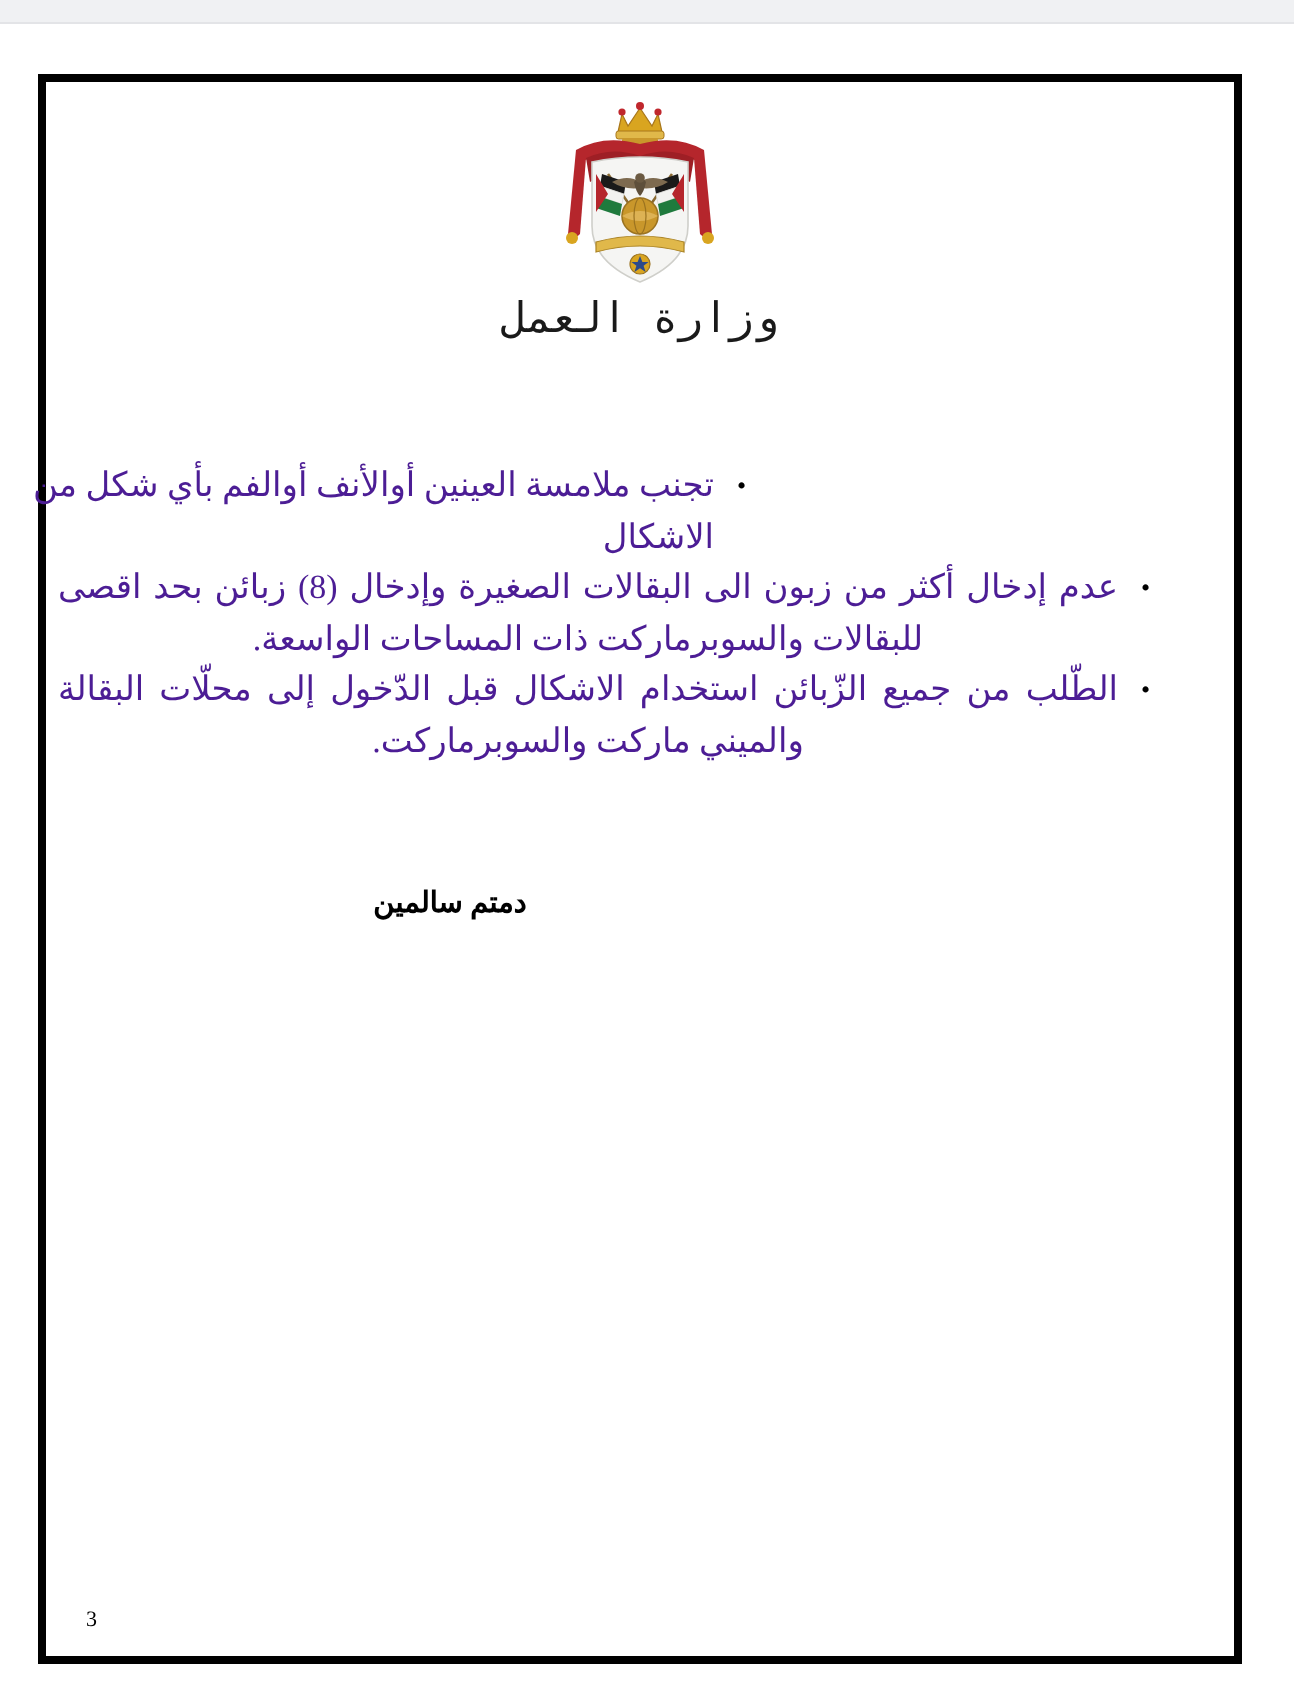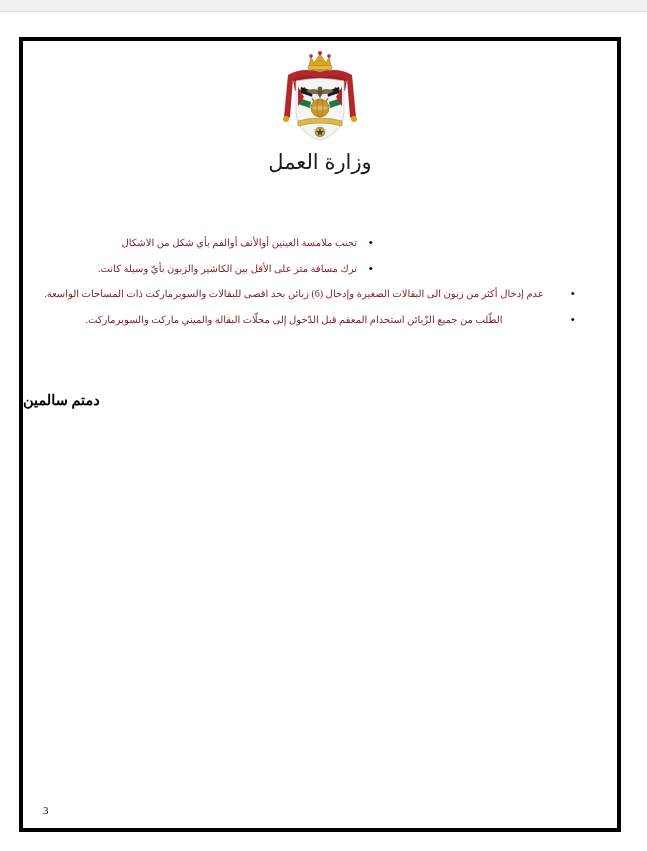--- a/index.html
+++ b/index.html
@@ -54,40 +54,40 @@
     text-align: center;
   }
   .emblem {
     display: block;
     margin: 0 auto;
     width: 104px;
     height: 96px;
   }
   .ministry-name {
     margin-top: 2px;
-    font-family: Liberation Sans, sans-serif;
+    font-family: Liberation Mono, monospace;
     font-size: 21px;
     color: #1a1a1a;
     letter-spacing: 0.5px;
     direction: rtl;
     line-height: 1.2;
   }
 
   
   .guideline-list {
     margin: 56px 0 0 0;
     padding: 0;
     list-style: none;
     direction: rtl;
   }
   .guideline-item {
     position: relative;
-    font-size: 10px;
+    font-size: 17px;
     line-height: 25.5px;
-    color: #7f1d1d;
+    color: #4c1d95;
     direction: rtl;
     text-align: right;
     padding-right: 18px;
     margin-bottom: 0;
   }
   .guideline-item::before {
     content: "\2022";
     position: absolute;
     right: 2px;
     top: 0;
@@ -111,21 +111,21 @@
     display: block;
     text-align: justify;
     text-align-last: center;
   }
 
   
   .closing-line {
     margin: 60px 0 0 0;
     padding-right: 190px;
     direction: rtl;
-    text-align: left;
+    text-align: center;
     font-size: 14.5px;
     font-weight: bold;
     color: #000000;
     letter-spacing: 0.3px;
   }
 
   
   .page-number {
     position: absolute;
     left: 20px;
@@ -197,26 +197,25 @@
 
           <circle cx="52" cy="81" r="5" fill="#d9a520" stroke="#9b7320" stroke-width="0.6"></circle>
           <path d="M52 77 L53.2 80 L56.3 80 L53.8 81.9 L54.8 85 L52 83.1 L49.2 85 L50.2 81.9 L47.7 80 L50.8 80 Z" fill="#2c4a8a"></path>
         </svg>
 
         <div class="ministry-name">وزارة العمل</div>
       </div>
 
       <ul class="guideline-list">
         <li class="guideline-item short"><span class="txt">تجنب ملامسة العينين أوالأنف أوالفم بأي شكل من الاشكال</span></li>
-        <li class="guideline-item short"><span class="txt">ترك مسافة متر على الأقل بين الكاشير والزبون بأيّ وسيلة كانت.</span></li>
         <li class="guideline-item long">
-            <span class="txt">عدم إدخال أكثر من زبون الى البقالات الصغيرة وإدخال (6) زبائن بحد اقصى للبقالات والسوبرماركت ذات المساحات الواسعة.</span>
+            <span class="txt">عدم إدخال أكثر من زبون الى البقالات الصغيرة وإدخال (8) زبائن بحد اقصى للبقالات والسوبرماركت ذات المساحات الواسعة.</span>
           </li>
         <li class="guideline-item long">
-            <span class="txt">الطّلب من جميع الزّبائن استخدام المعقم قبل الدّخول إلى محلّات البقالة والميني ماركت والسوبرماركت.</span>
+            <span class="txt">الطّلب من جميع الزّبائن استخدام الاشكال قبل الدّخول إلى محلّات البقالة والميني ماركت والسوبرماركت.</span>
           </li>
       </ul>
 
       <div class="closing-line">دمتم سالمين</div>
 
       <div class="page-number">3</div>
 
     </div>
   </div>
 </div>

